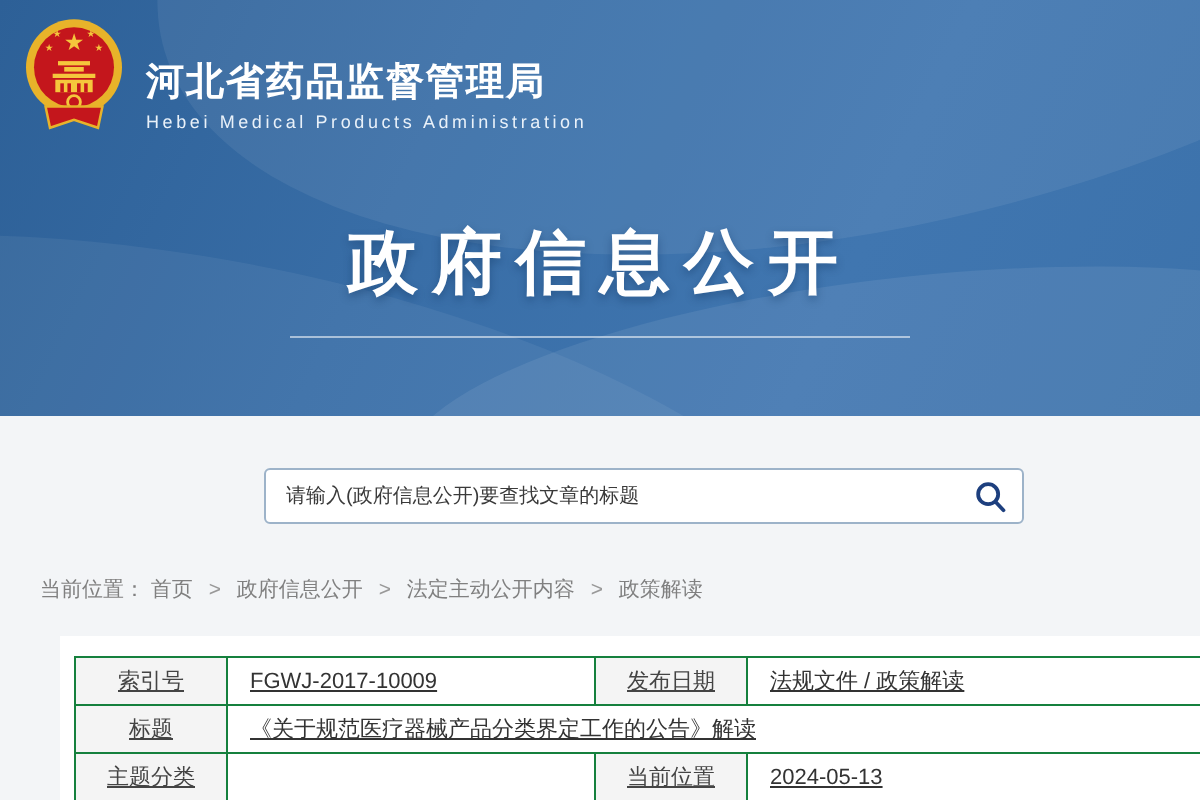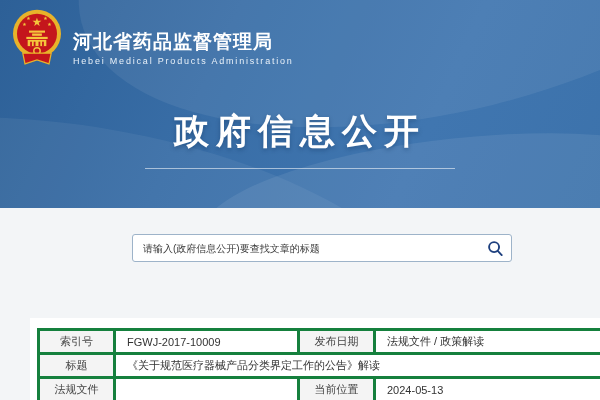--- a/index.html
+++ b/index.html
@@ -63,21 +63,21 @@
 
   .panel {
     position:absolute; top:318px; left:30px; right:0; bottom:0;
     background:#ffffff; overflow:hidden;
   }
   .info-table {
     border-collapse:collapse; table-layout:fixed;
     margin:10px 0 0 7px; width:645px;
     font-size:11px; color:#333;
   }
-  .info-table td { border:3px solid #15803d; height:24px; padding:0; overflow:hidden; white-space:nowrap; }
+  .info-table td { border:1px solid #15803d; height:24px; padding:0; overflow:hidden; white-space:nowrap;text-decoration:underline; }
   .info-table td.lbl { background:#f4f4f4; text-align:center; color:#444; }
   .info-table td.val { padding-left:11px; }
 </style>
 </head>
 <body>
 
 <div class="page">
 
   <div class="hero">
     <div class="wave wave1"></div>
@@ -117,20 +117,30 @@
   <div class="search-box">
     <input class="search-input" type="text" placeholder="请输入(政府信息公开)要查找文章的标题" style="">
     <button class="search-btn">
       <svg width="17" height="17" viewBox="0 0 18 18">
         <circle cx="7.5" cy="7.5" r="5.3" fill="none" stroke="#1d3f7e" stroke-width="2"></circle>
         <line x1="11.6" y1="11.8" x2="15.6" y2="16" stroke="#1d3f7e" stroke-width="2" stroke-linecap="round"></line>
       </svg>
     </button>
   </div>
 
+  <div class="breadcrumb">
+    <span>当前位置：</span>
+    <a class="crumb">首页</a>
+    <span class="crumb-sep">&gt;</span>
+    <a class="crumb">政府信息公开</a>
+    <span class="crumb-sep">&gt;</span>
+    <a class="crumb">法定主动公开内容</a>
+    <span class="crumb-sep">&gt;</span>
+    <a class="crumb">政策解读</a>
+  </div>
 
   <div class="panel">
     <table class="info-table">
       <colgroup>
           <col style="width:76px">
           <col style="width:184px">
           <col style="width:76px">
           <col style="width:309px">
         </colgroup>
       <tbody>
@@ -138,21 +148,21 @@
         <td class="lbl">索引号</td>
         <td class="val">FGWJ-2017-10009</td>
         <td class="lbl">发布日期</td>
         <td class="val">法规文件 / 政策解读</td>
       </tr>
       <tr>
         <td class="lbl">标题</td>
         <td class="val" colspan="3">《关于规范医疗器械产品分类界定工作的公告》解读</td>
       </tr>
       <tr>
-        <td class="lbl">法规文件</td>
+        <td class="lbl">主题分类</td>
         <td class="val"></td>
         <td class="lbl">当前位置</td>
         <td class="val">2024-05-13</td>
       </tr>
     </tbody>
       </table>
   </div>
 
 </div>
 

